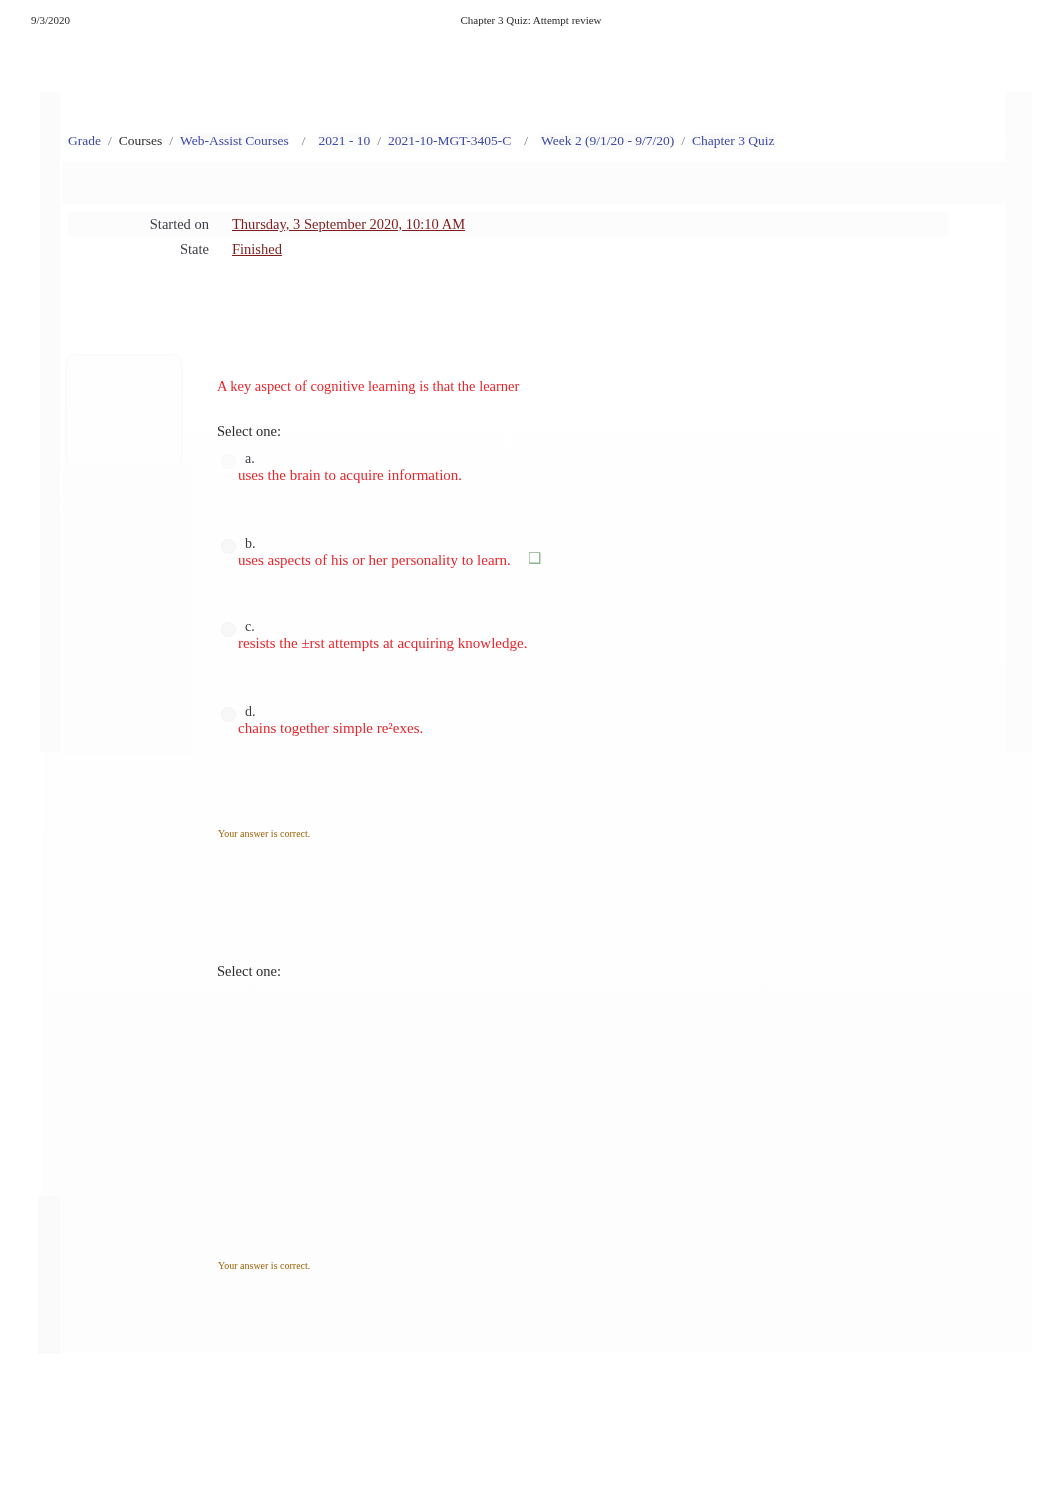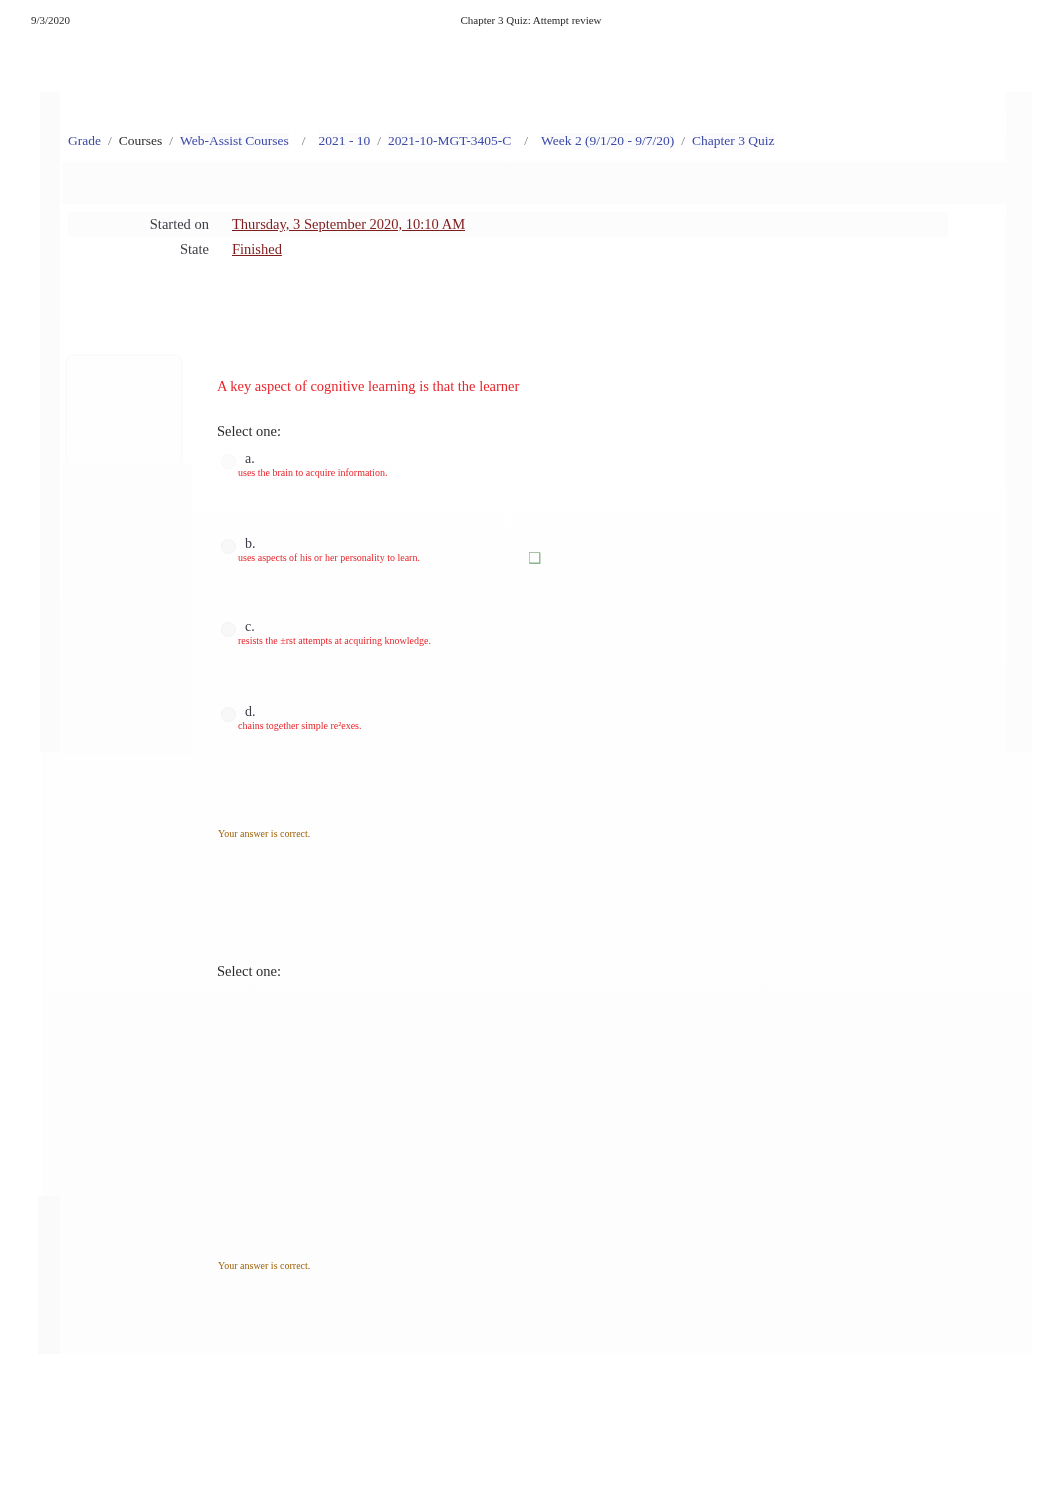--- a/index.html
+++ b/index.html
@@ -211,21 +211,21 @@
     position: absolute;
     left: 28px;
     top: 0;
     font-size: 14px;
     color: #3d3d46;
   }
   .answer .opt-text {
     position: absolute;
     left: 21px;
     top: 16px;
-    font-size: 10px;
+    font-size: 15px;
     color: #e8262c;
     white-space: nowrap;
   }
   .answer .correct-mark {
     position: absolute;
     top: 15px;
     font-size: 15px;
     line-height: 1;
     color: #8db48c;
     font-family: "DejaVu Sans", sans-serif;

